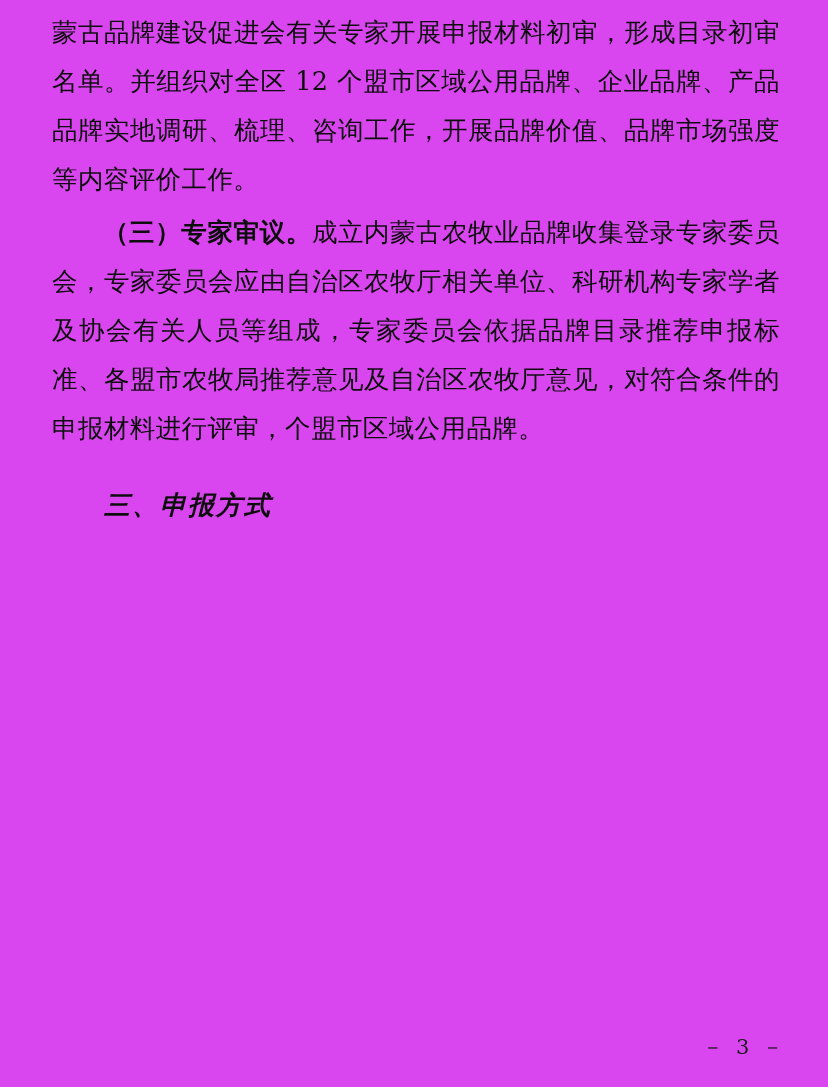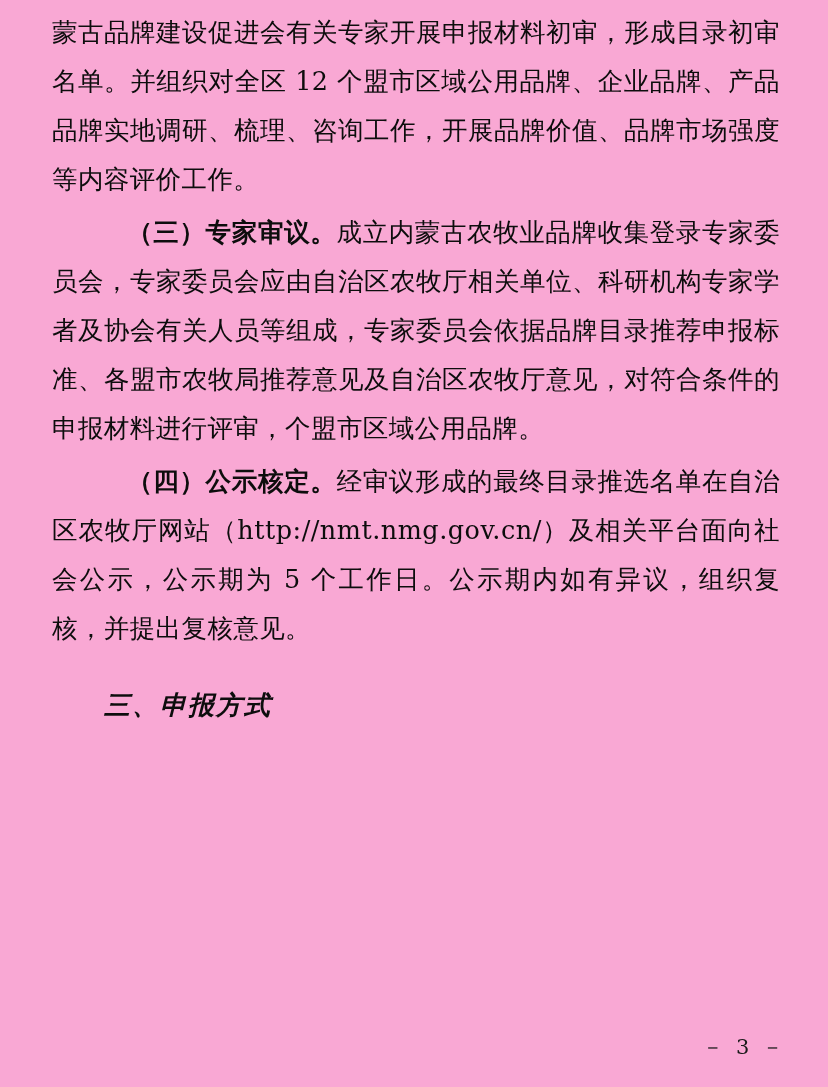--- a/index.html
+++ b/index.html
@@ -14,21 +14,21 @@
     font-family: "DejaVu Serif", "Liberation Serif", serif;
     color: #0d0d0d;
     overflow: hidden;
   }
   .page {
     position: absolute;
     left: 0;
     top: 0;
     width: 828px;
     height: 1087px;
-    background: #f9a8d4;
+    background: #d946ef;
   }
   .body-text {
     position: absolute;
     left: 52px;
     top: 8px;
     width: 728px;
   }
   p.para {
     margin: 0 0 4px 0;
     font-size: 25.5px;
@@ -37,21 +37,20 @@
     text-justify: inter-ideograph;
     letter-spacing: 0.4px;
     word-break: break-all;
   }
   p.indent {
     text-indent: 2em;
   }
   .bold-head {
     font-weight: bold;
     letter-spacing: 0.5px;
-    margin-left: 24px;
   }
   .mono-url {
     font-family: "DejaVu Serif", "Liberation Serif", serif;
     letter-spacing: 0.5px;
   }
   .section-title {
     margin: 30px 0 0 0;
     font-size: 26px;
     font-weight: bold;
     line-height: 44px;
@@ -77,23 +76,20 @@
 <div class="page">
 
   <div class="body-text">
 
     <p class="para">蒙古品牌建设促进会有关专家开展申报材料初审，形成目录初审名单。并组织对全区 12 个盟市区域公用品牌、企业品牌、产品品牌实地调研、梳理、咨询工作，开展品牌价值、品牌市场强度等内容评价工作。</p>
 
     <p class="para indent">
       <span class="bold-head">（三）专家审议。</span><span>成立内蒙古农牧业品牌收集登录专家委员会，专家委员会应由自治区农牧厅相关单位、科研机构专家学者及协会有关人员等组成，专家委员会依据品牌目录推荐申报标准、各盟市农牧局推荐意见及自治区农牧厅意见，对符合条件的申报材料进行评审，个盟市区域公用品牌。</span>
     </p>
 
-    <p class="para indent">
-      <span class="bold-head">（四）公示核定。</span><span>经审议形成的最终目录推选名单在自治区农牧厅网站（</span><span class="mono-url">http://nmt.nmg.gov.cn/</span><span>）及相关平台面向社会公示，公示期为 5 个工作日。公示期内如有异议，组织复核，并提出复核意见。</span>
-    </p>
 
 
 
     <p class="section-title">三、申报方式</p>
 
   </div>
 
   <div class="page-number">－ 3 －</div>
 
 </div>

